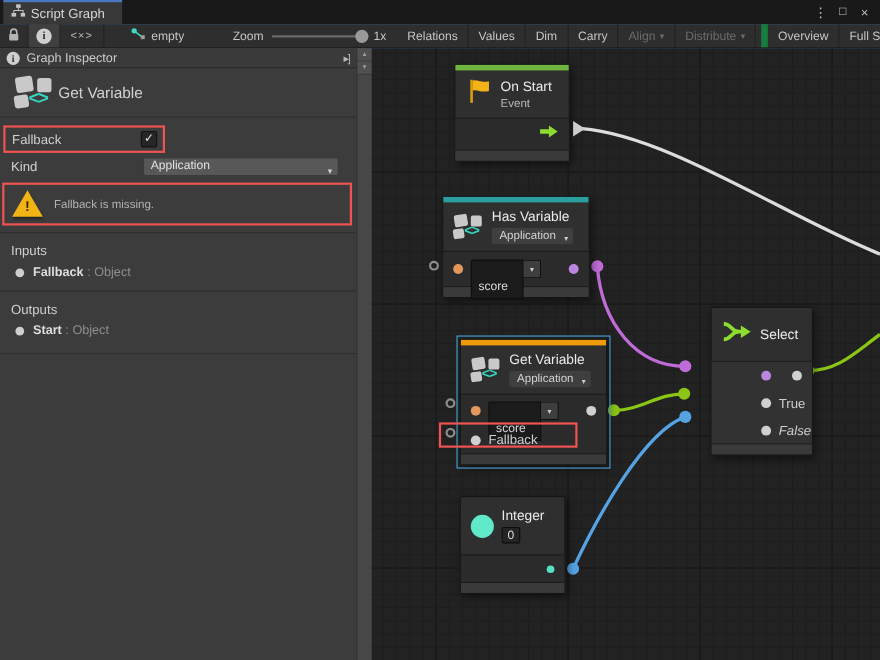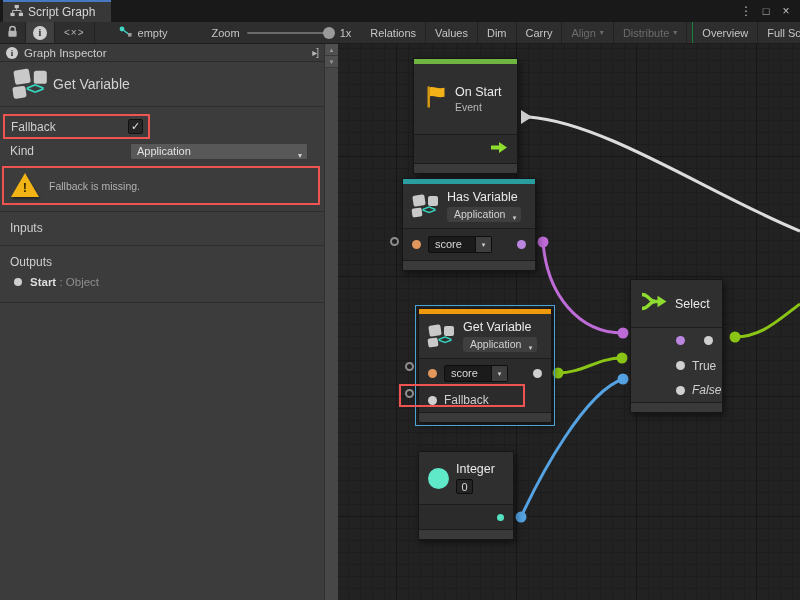--- a/index.html
+++ b/index.html
@@ -24,21 +24,21 @@
     border-right:1px solid #212121; white-space:nowrap; }
   .tb-btn.icon-btn { padding:0 7px; }
   .tb-btn.active { background:#3f3f3f; }
   .tb-btn.disabled { color:#6c6c6c; }
   .ref-group { display:flex; align-items:center; gap:5px; padding:0 10px 0 24px; }
   .zoom-group { display:flex; align-items:center; gap:7px; padding:0 10px 0 34px; }
   .zoom-track { position:relative; width:86px; height:2px; background:#6a6a6a; border-radius:1px; }
   .zoom-handle { position:absolute; right:-2px; top:-5px; width:12px; height:12px;
     border-radius:50%; background:#9a9a9a; }
   .tb-right { display:flex; align-items:stretch; margin-left:auto; }
-  .gap-left { margin-left:5px; border-left:1px solid #15803d; }
+  .gap-left { margin-left:5px; border-left:6px solid #15803d; }
   .caret { font-size:8px; margin-left:4px; color:inherit; }
 
   
   .inspector { position:absolute; left:0; top:44px; width:338px; height:556px; background:#3c3c3c;
     display:flex; }
   .insp-main { position:relative; width:324px; height:100%; }
   .insp-scrollbar { width:14px; background:#474747; border-left:1px solid #303030; }
   .scroll-btn { height:12px; display:flex; align-items:center; justify-content:center;
     color:#9c9c9c; font-size:6px; background:#505050; border-bottom:1px solid #3a3a3a; }
   .insp-header { height:18px; background:#3a3a3a; border-bottom:1px solid #2b2b2b;
@@ -87,34 +87,34 @@
       linear-gradient(90deg,#171717 1px, transparent 1px),
       linear-gradient(#1d1d1d 1px, transparent 1px),
       linear-gradient(90deg,#1d1d1d 1px, transparent 1px);
     background-size:120px 120px,120px 120px,12px 12px,12px 12px;
     background-position:0 112px,58px 0,0 4px,10px 0; overflow:hidden; }
   .wires { position:absolute; left:0; top:0; z-index:1; }
   .node { position:absolute; z-index:2; background:#2f2f2f; border:1px solid #161616;
     box-shadow:2px 3px 7px rgba(0,0,0,.5); }
   .node.selected { outline:1px solid #4aa4d8; outline-offset:2px; }
   .ntop { height:5px; }
-  .nhead { display:flex; align-items:center; gap:7px; padding:20px 9px; }
+  .nhead { display:flex; align-items:center; gap:7px; padding:6px 9px; }
   .ntitle { color:#eaeaea; font-size:12.5px; white-space:nowrap; }
   .nsub { color:#b8b8b8; font-size:10.5px; margin-top:2px; }
   .nbody { background:#2b2b2b; border-top:1px solid #1c1c1c; }
   .nrow { display:flex; align-items:center; gap:7px; padding:0 9px; }
   .nfoot { height:10px; background:#3a3a3a; border-top:1px solid #1c1c1c; }
   .port { width:9px; height:9px; border-radius:50%; flex:0 0 auto; }
   .port.small { width:7px; height:7px; }
   .ndrop { position:relative; height:15px; background:#3f3f3f; border-radius:3px;
     color:#d2d2d2; font-size:10.5px; line-height:15px; padding:0 16px 0 7px; margin-top:3px; }
   .ndrop .caret { position:absolute; right:5px; top:3px; font-size:7px; color:#cfcfcf; }
   .field-group { display:flex; align-items:stretch; height:17px; }
   .field { background:#1b1b1b; border:1px solid #0e0e0e; border-radius:2px 0 0 2px;
-    color:#d8d8d8; font-size:11px; line-height:15px; padding:0 6px; min-width:48px; }
+    color:#d8d8d8; font-size:11px; line-height:15px; padding:17px 6px; min-width:48px; }
   .field-btn { width:16px; background:#3e3e3e; border:1px solid #0e0e0e; border-left:none;
     border-radius:0 2px 2px 0; display:flex; align-items:center; justify-content:center;
     color:#cfcfcf; font-size:7px; }
   .nlabel { color:#cfcfcf; font-size:12px; }
   .spacer { flex:1; }
 
   
   .var-icon { position:relative; width:28px; height:25px; flex:0 0 auto; display:inline-block; }
   .var-icon i { position:absolute; background:#c9c9c9; border-radius:2px; }
   .var-icon .a { left:1px; top:1px; width:12px; height:11px; transform:rotate(-9deg); }
@@ -258,20 +258,24 @@
       <div class="warn-box redbox">
         <span class="warn-tri">
           <span class="tri"></span>
           <span class="mark">!</span>
         </span>
         <span class="warn-text">Fallback is missing.</span>
       </div>
 
       <div class="insp-div" style="margin-top:6px;"></div>
       <div class="sec-title">Inputs</div>
+      <div class="io-row">
+        <span class="io-dot" style="background:#cfcfcf;"></span>
+        <span><span class="io-name">Fallback</span><span class="io-type"> </span><span class="io-type">: Object</span></span>
+      </div>
 
       <div class="insp-div" style="margin-top:10px;"></div>
       <div class="sec-title">Outputs</div>
       <div class="io-row">
         <span class="io-dot" style="background:#cfcfcf;"></span>
         <span><span class="io-name">Start</span><span class="io-type"> </span><span class="io-type">: Object</span></span>
       </div>
       <div class="insp-div" style="margin-top:14px;"></div>
     </div>
 
@@ -399,21 +403,21 @@
           <span class="port" style="background:#d0d0d0;"></span>
         </div>
         <div class="nrow" style="height:24px;">
           <span class="port" style="background:#d0d0d0;"></span>
           <span class="nlabel">Fallback</span>
         </div>
       </div>
       <div class="nfoot"></div>
     </div>
 
-    <div class="node" style="left:292px;top:235px;width:93px;">
+    <div class="node" style="left:308px;top:235px;width:93px;">
       <div class="nhead" style="padding:11px 10px;">
         <span>
           <svg width="27" height="21" viewBox="0 0 27 21">
             <path d="M1 3.5 C8 3.5 8 10.5 14 10.5" stroke="#8ddc2f" stroke-width="3.4" fill="none"></path>
             <path d="M1 17.5 C8 17.5 8 10.5 14 10.5" stroke="#8ddc2f" stroke-width="3.4" fill="none"></path>
             <path d="M13 10.5 H17.5" stroke="#8ddc2f" stroke-width="3.4"></path>
             <path d="M16.5 4.8 L25.5 10.5 L16.5 16.2 Z" fill="#8ddc2f"></path>
           </svg>
         </span>
         <span class="ntitle">Select</span>

